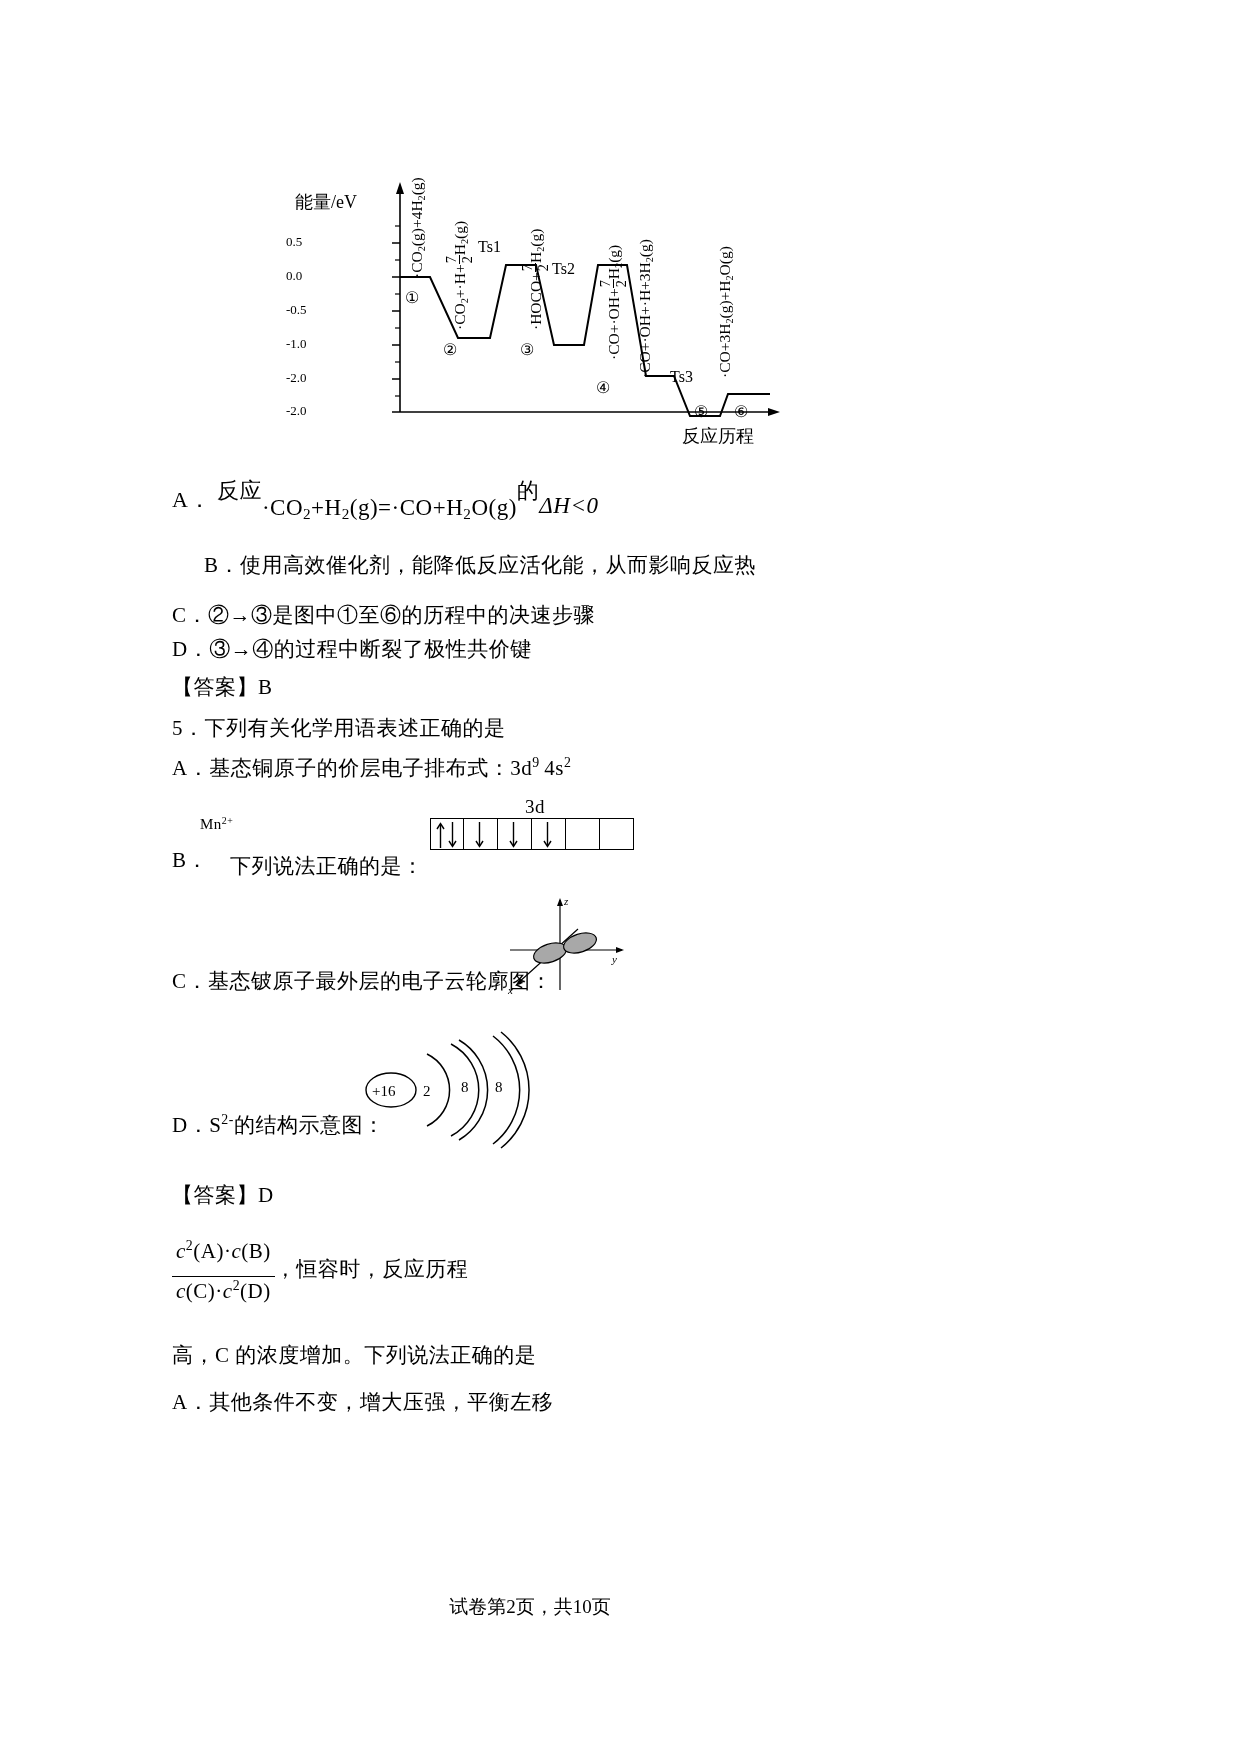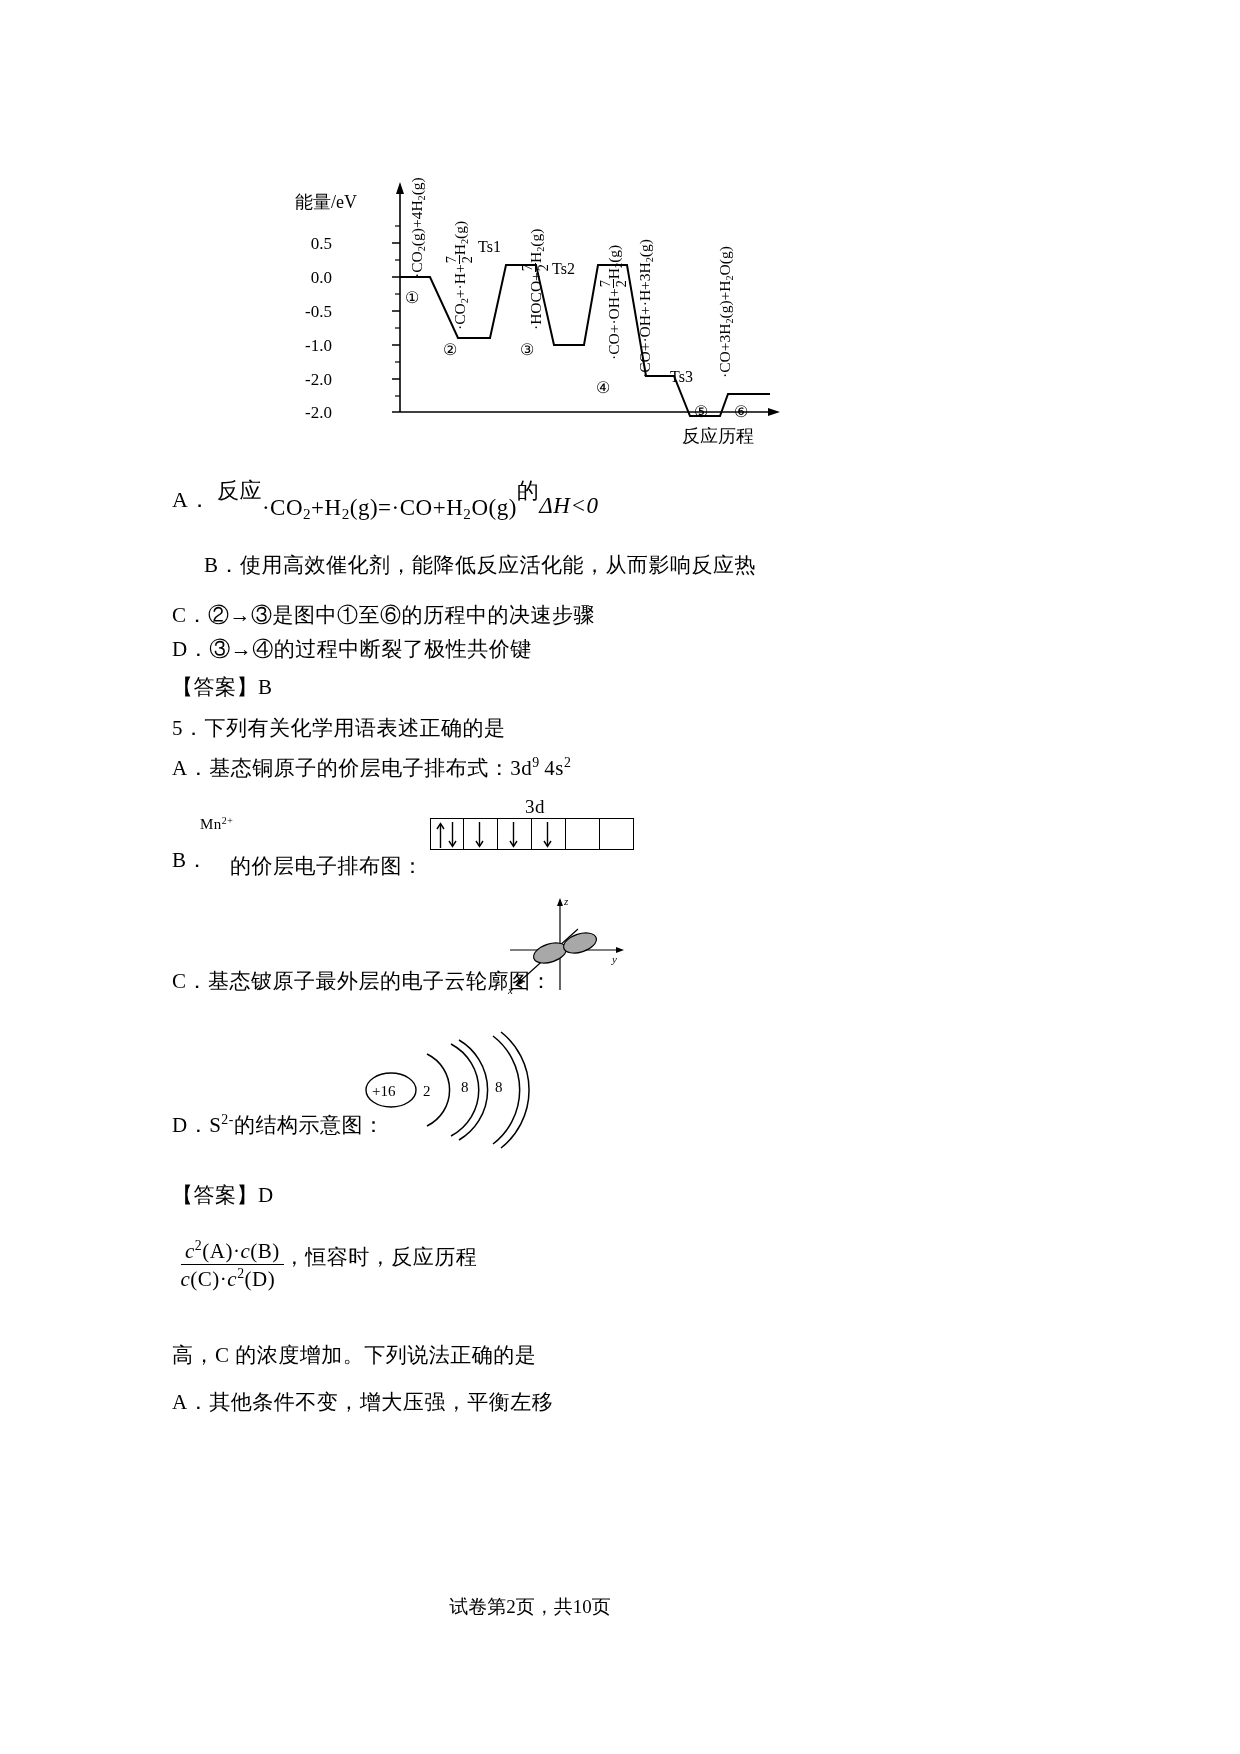--- a/index.html
+++ b/index.html
@@ -27,21 +27,21 @@
   .vlabel{
     position:absolute;
     transform-origin:left top;
     transform:rotate(-90deg);
     white-space:nowrap;
     font-size:15.5px;
     font-family:"Liberation Serif","DejaVu Serif",serif;
   }
   .hlabel{position:absolute; font-size:16px; white-space:nowrap;}
   .axlabel{position:absolute; font-size:18px; white-space:nowrap;}
-  .ytick{position:absolute; font-size:17px; text-align:right; width:46px;}
+  .ytick{position:absolute; font-size:13px; width:46px;}
   .circnum{position:absolute; font-size:16px;}
 
   .frac{display:inline-block; vertical-align:-0.45em; text-align:center; font-size:.92em; line-height:1.02;}
   .frac .num{display:block; border-bottom:1px solid #000; padding:0 1px;}
   .frac .den{display:block; padding:0 1px;}
 
   
   #orbital{position:absolute; left:430px; top:818px;}
   .obox{display:flex;}
   .obox div{width:34px; height:32px; border:1.2px solid #000; border-left:none;
@@ -51,21 +51,21 @@
   .arrU{left:5px;} .arrD{left:17px;}
 
   
   #cloud{position:absolute; left:500px; top:895px; width:130px; height:100px;}
 
   
   #shell{position:absolute; left:355px; top:1030px; width:240px; height:120px;}
 
   
   .kfrac{display:inline-block; text-align:center; vertical-align:-1.05em; font-size:1em; line-height:1.12;}
-  .kfrac .num{display:block; border-bottom:1.3px solid #000; padding:0 4px 1px;margin-left:9px;}
+  .kfrac .num{display:block; border-bottom:1.3px solid #000; padding:0 4px 13px;}
   .kfrac .den{display:block; padding:1px 4px 0;}
 
   .footer{position:absolute; width:1060px; text-align:center; font-size:19px;}
 </style>
 </head>
 <body>
 
 <div class="page">
 
   <div id="figure">
@@ -160,21 +160,21 @@
   <div class="line cjk" style="left:172px; top:753px;">
     <span>A．</span><span>基态铜原子的价层电子排布式：</span><span>3d<sup>9</sup> 4s<sup>2</sup></span>
   </div>
 
   <div class="line" style="left:200px; top:813px; font-size:15px;">
     Mn<sup>2+</sup>
   </div>
   <div class="line cjk" style="left:172px; top:845px;">
     <span>B．</span>
   </div>
-  <div class="line cjk" style="left:230px; top:851px;">的价层电子排布图：</div>
+  <div class="line cjk" style="left:230px; top:851px;">下列说法正确的是：</div>
 
   <div class="line" style="left:525px; top:793px; font-size:19px;">3d</div>
 
   <div id="orbital">
     <div class="obox">
       <div>
         <svg class="arrU" viewBox="0 0 9 26">
           <line x1="4.5" y1="26" x2="4.5" y2="2" stroke="#000" stroke-width="1.4"></line>
           <polyline points="1,7 4.5,1.5 8,7" fill="none" stroke="#000" stroke-width="1.4"></polyline>
         </svg>

